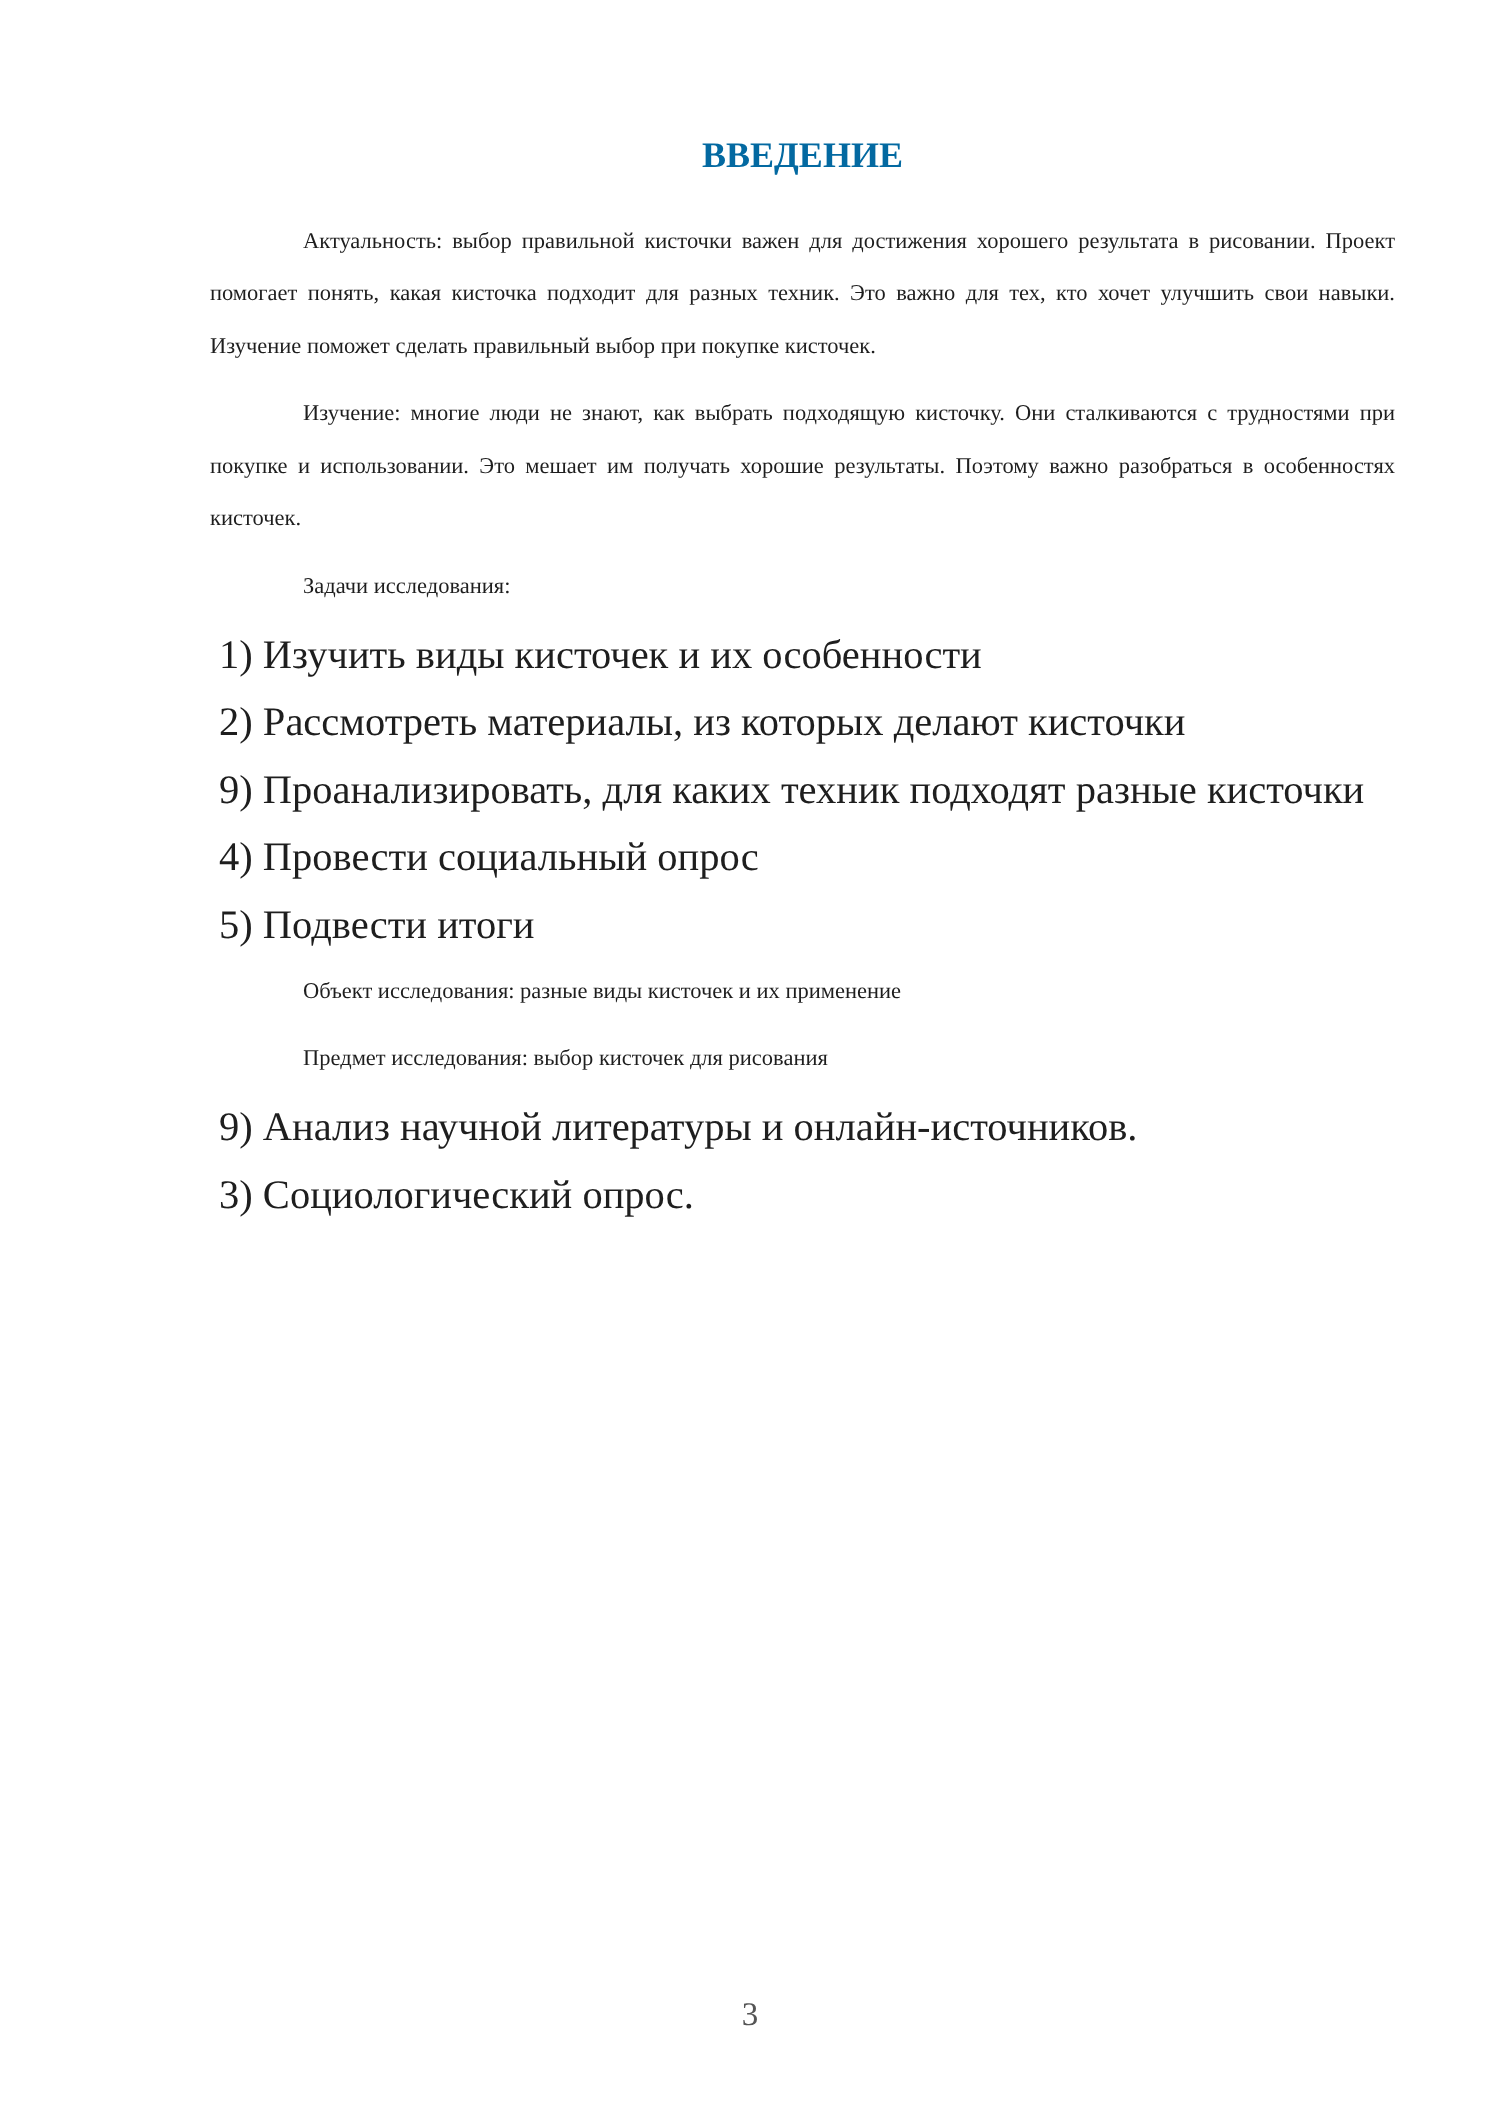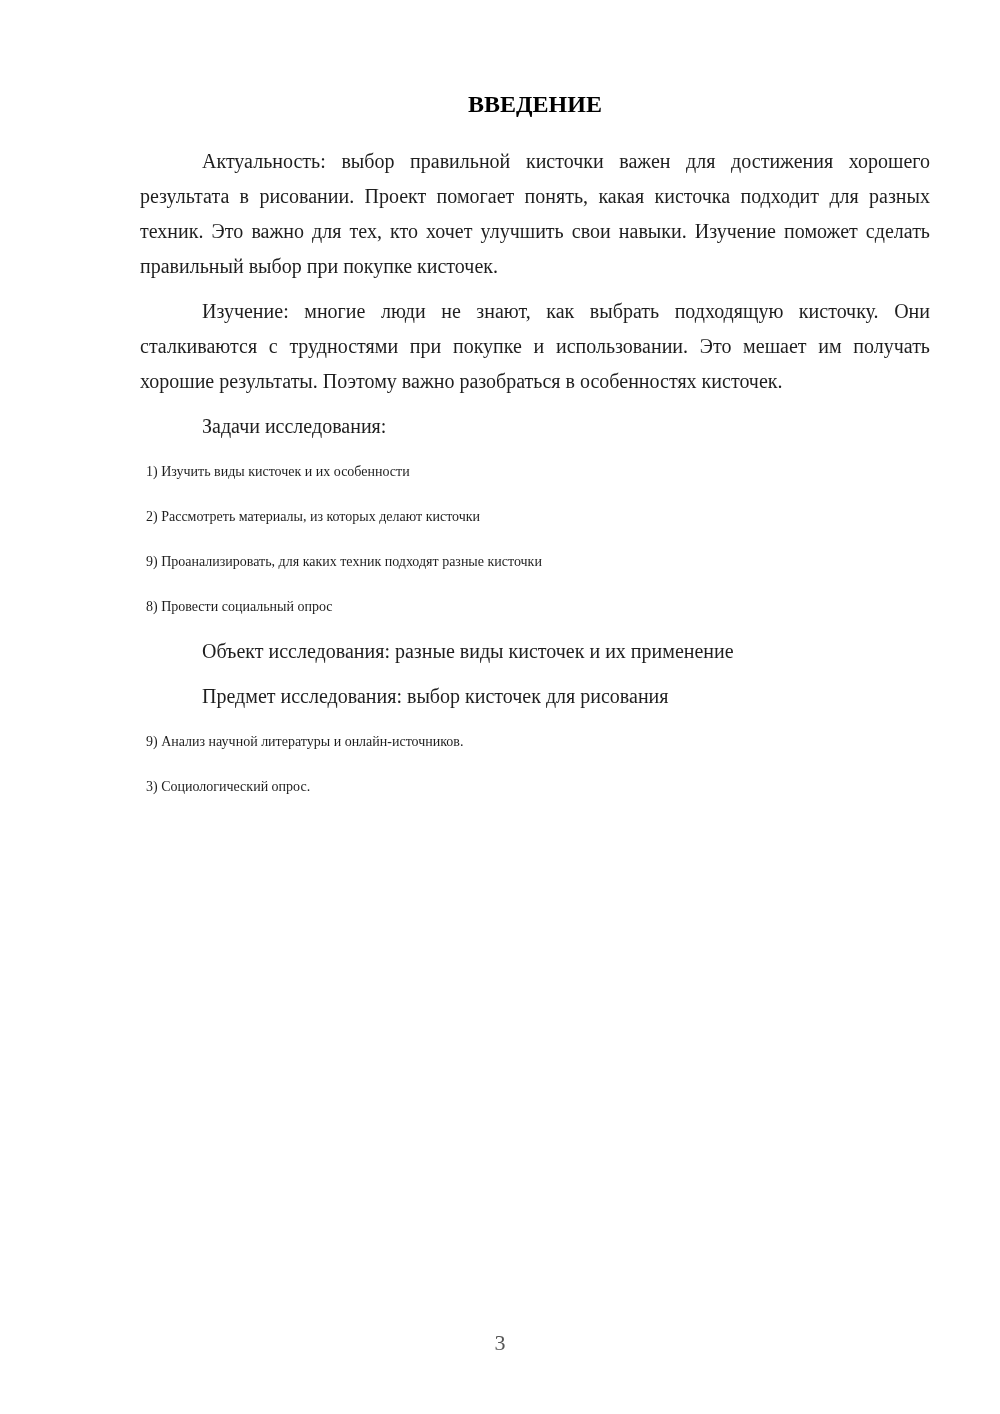--- a/index.html
+++ b/index.html
@@ -22,31 +22,31 @@
     top: 90px;
     left: 140px;
     width: 790px;
   }
   .doc-title {
     font-size: 24px;
     line-height: 28px;
     font-weight: bold;
     text-align: center;
     margin: 0 0 26px 0;
-    color: #000000;
+    color: #0369a1;
   }
   .para {
-    font-size: 20px;
+    font-size: 15px;
     line-height: 35px;
     text-align: justify;
     text-indent: 62px;
     margin: 0 0 10px 0;
   }
   .list-item {
-    font-size: 14px;
+    font-size: 27px;
     line-height: 35px;
     text-align: left;
     text-indent: 0;
     padding-left: 6px;
     margin: 0 0 10px 0;
   }
   .page-number {
     position: absolute;
     top: 1328px;
     left: 0;
@@ -69,21 +69,22 @@
 
     <p class="para">Изучение: многие люди не знают, как выбрать подходящую кисточку. Они сталкиваются с трудностями при покупке и использовании. Это мешает им получать хорошие результаты. Поэтому важно разобраться в особенностях кисточек.</p>
 
 
     <p class="para">Задачи исследования:</p>
 
     <div>
       <p class="list-item">1) Изучить виды кисточек и их особенности</p>
       <p class="list-item">2) Рассмотреть материалы, из которых делают кисточки</p>
       <p class="list-item">9) Проанализировать, для каких техник подходят разные кисточки</p>
-      <p class="list-item">8) Провести социальный опрос</p>
+      <p class="list-item">4) Провести социальный опрос</p>
+      <p class="list-item">5) Подвести итоги</p>
     </div>
 
     <p class="para">Объект исследования: разные виды кисточек и их применение</p>
 
     <p class="para">Предмет исследования: выбор кисточек для рисования</p>
 
 
 
     <div>
       <p class="list-item">9) Анализ научной литературы и онлайн-источников.</p>

